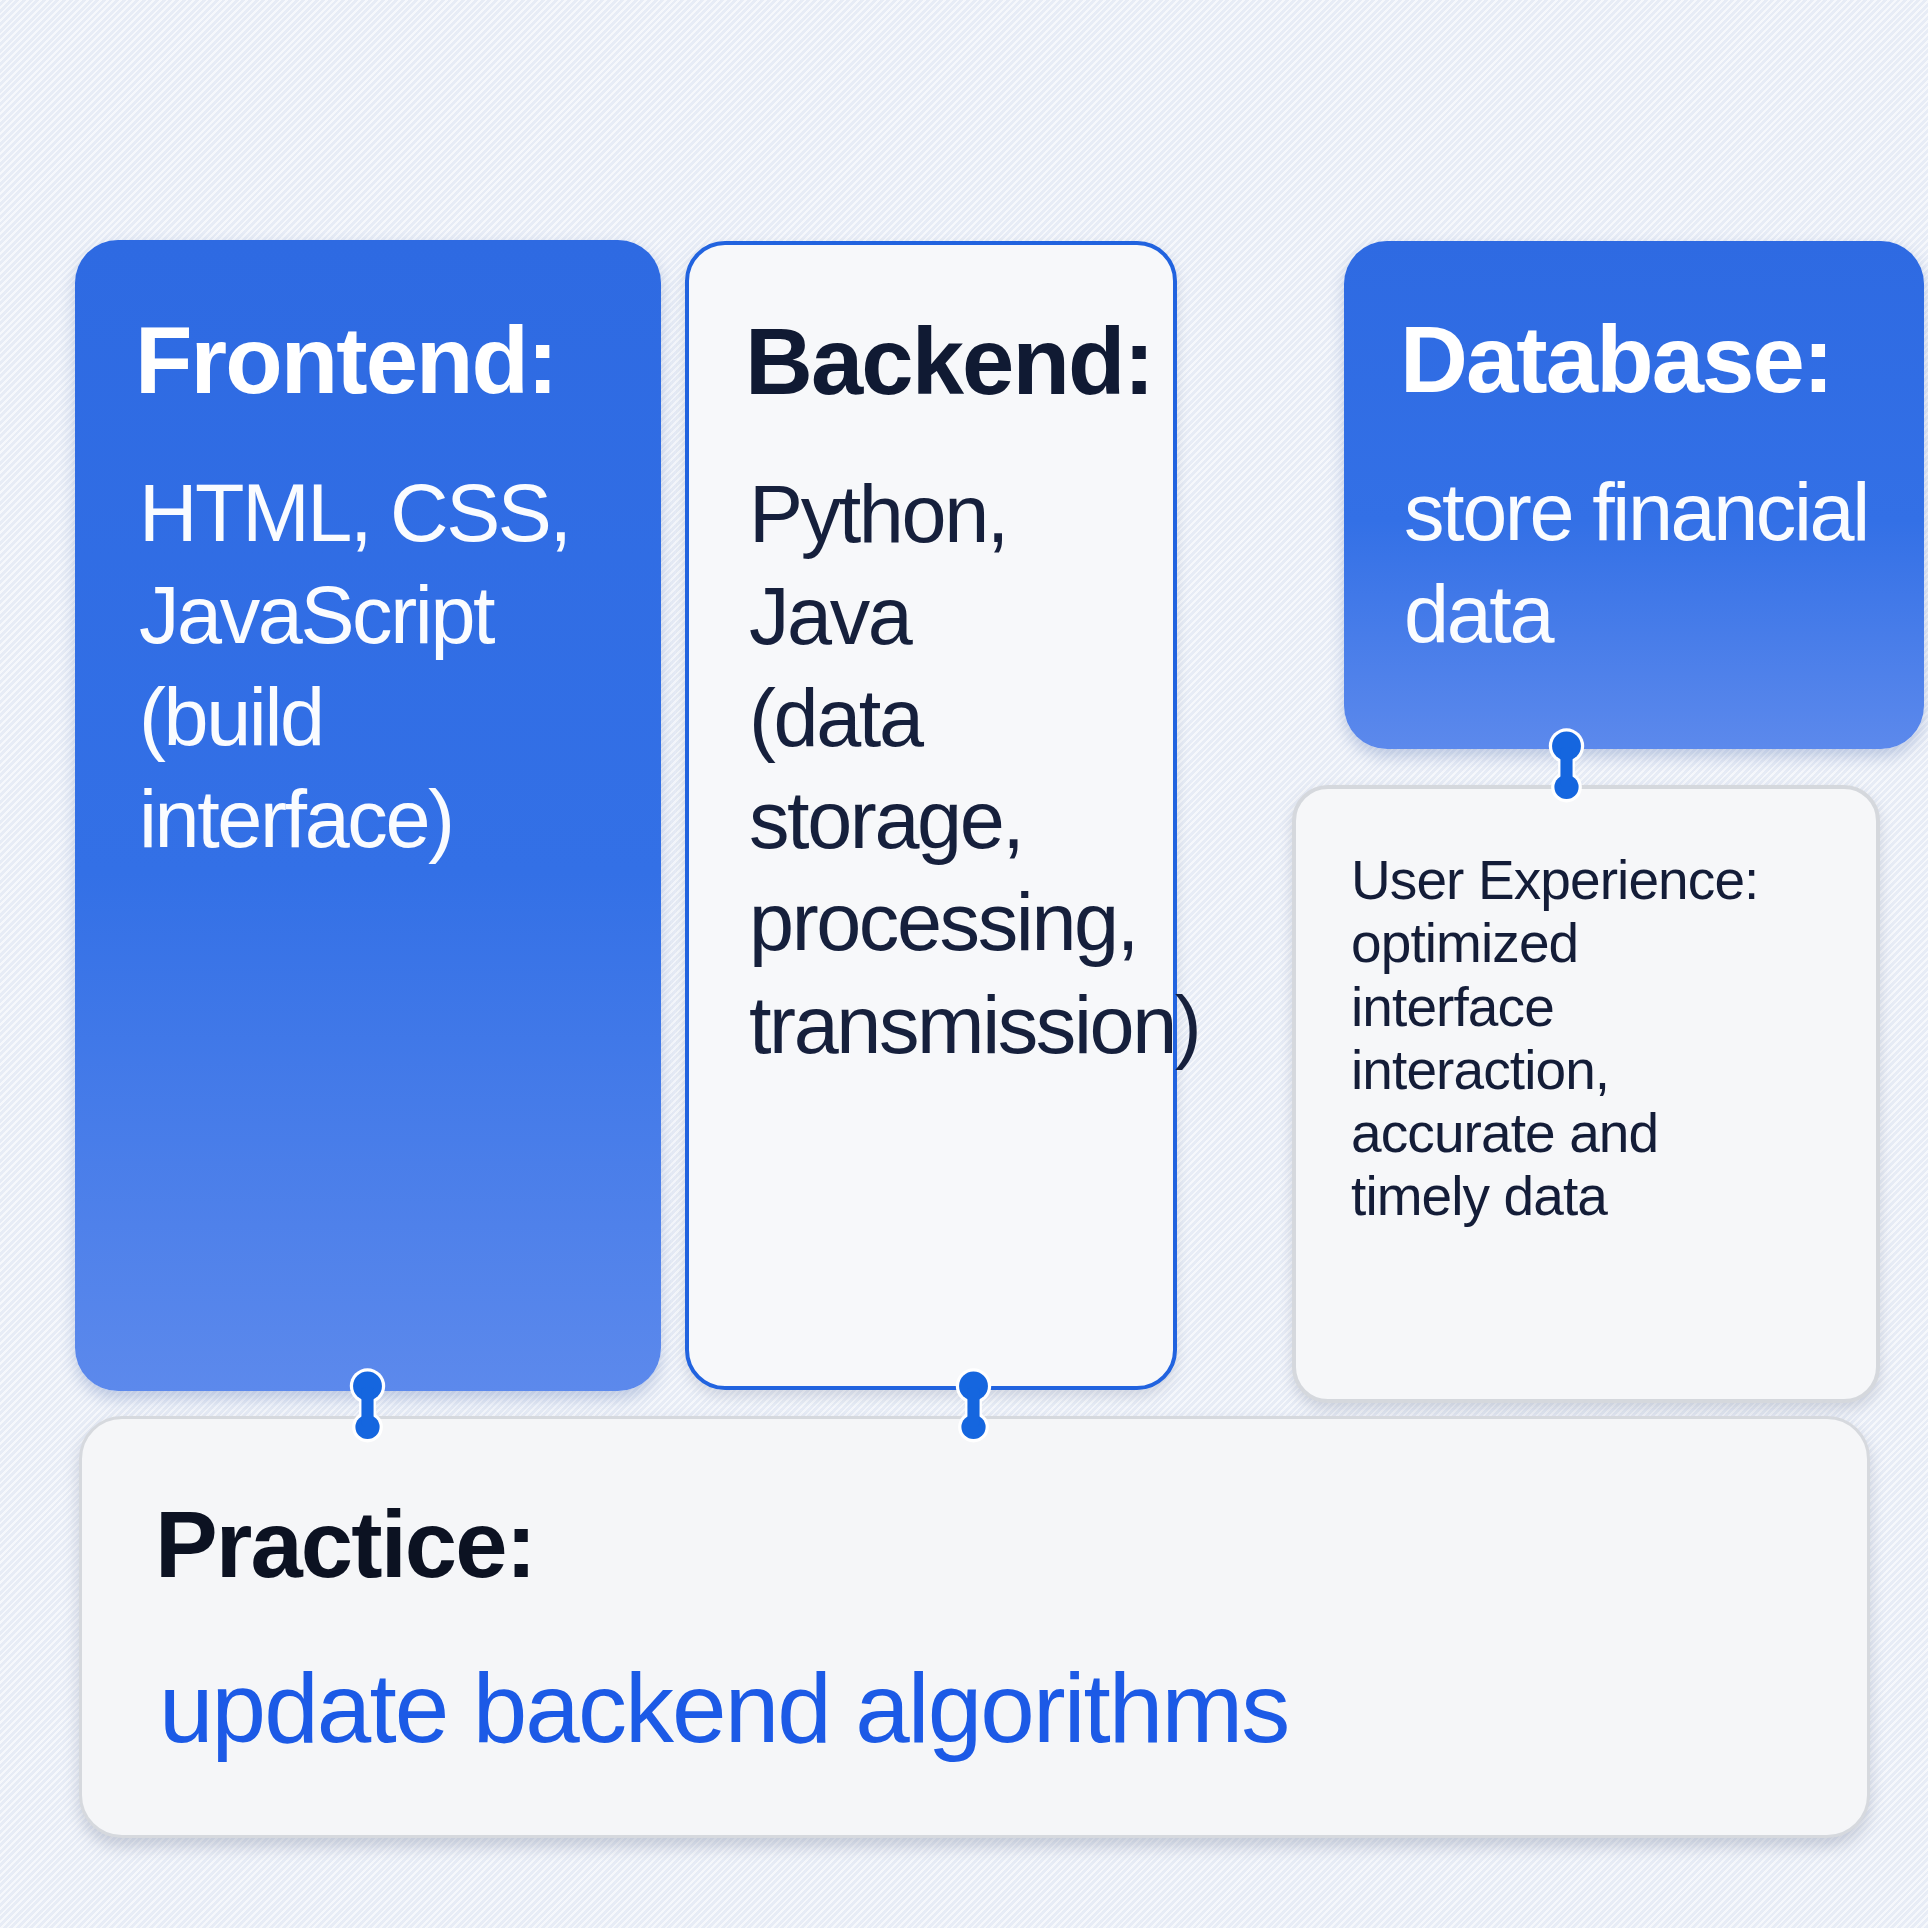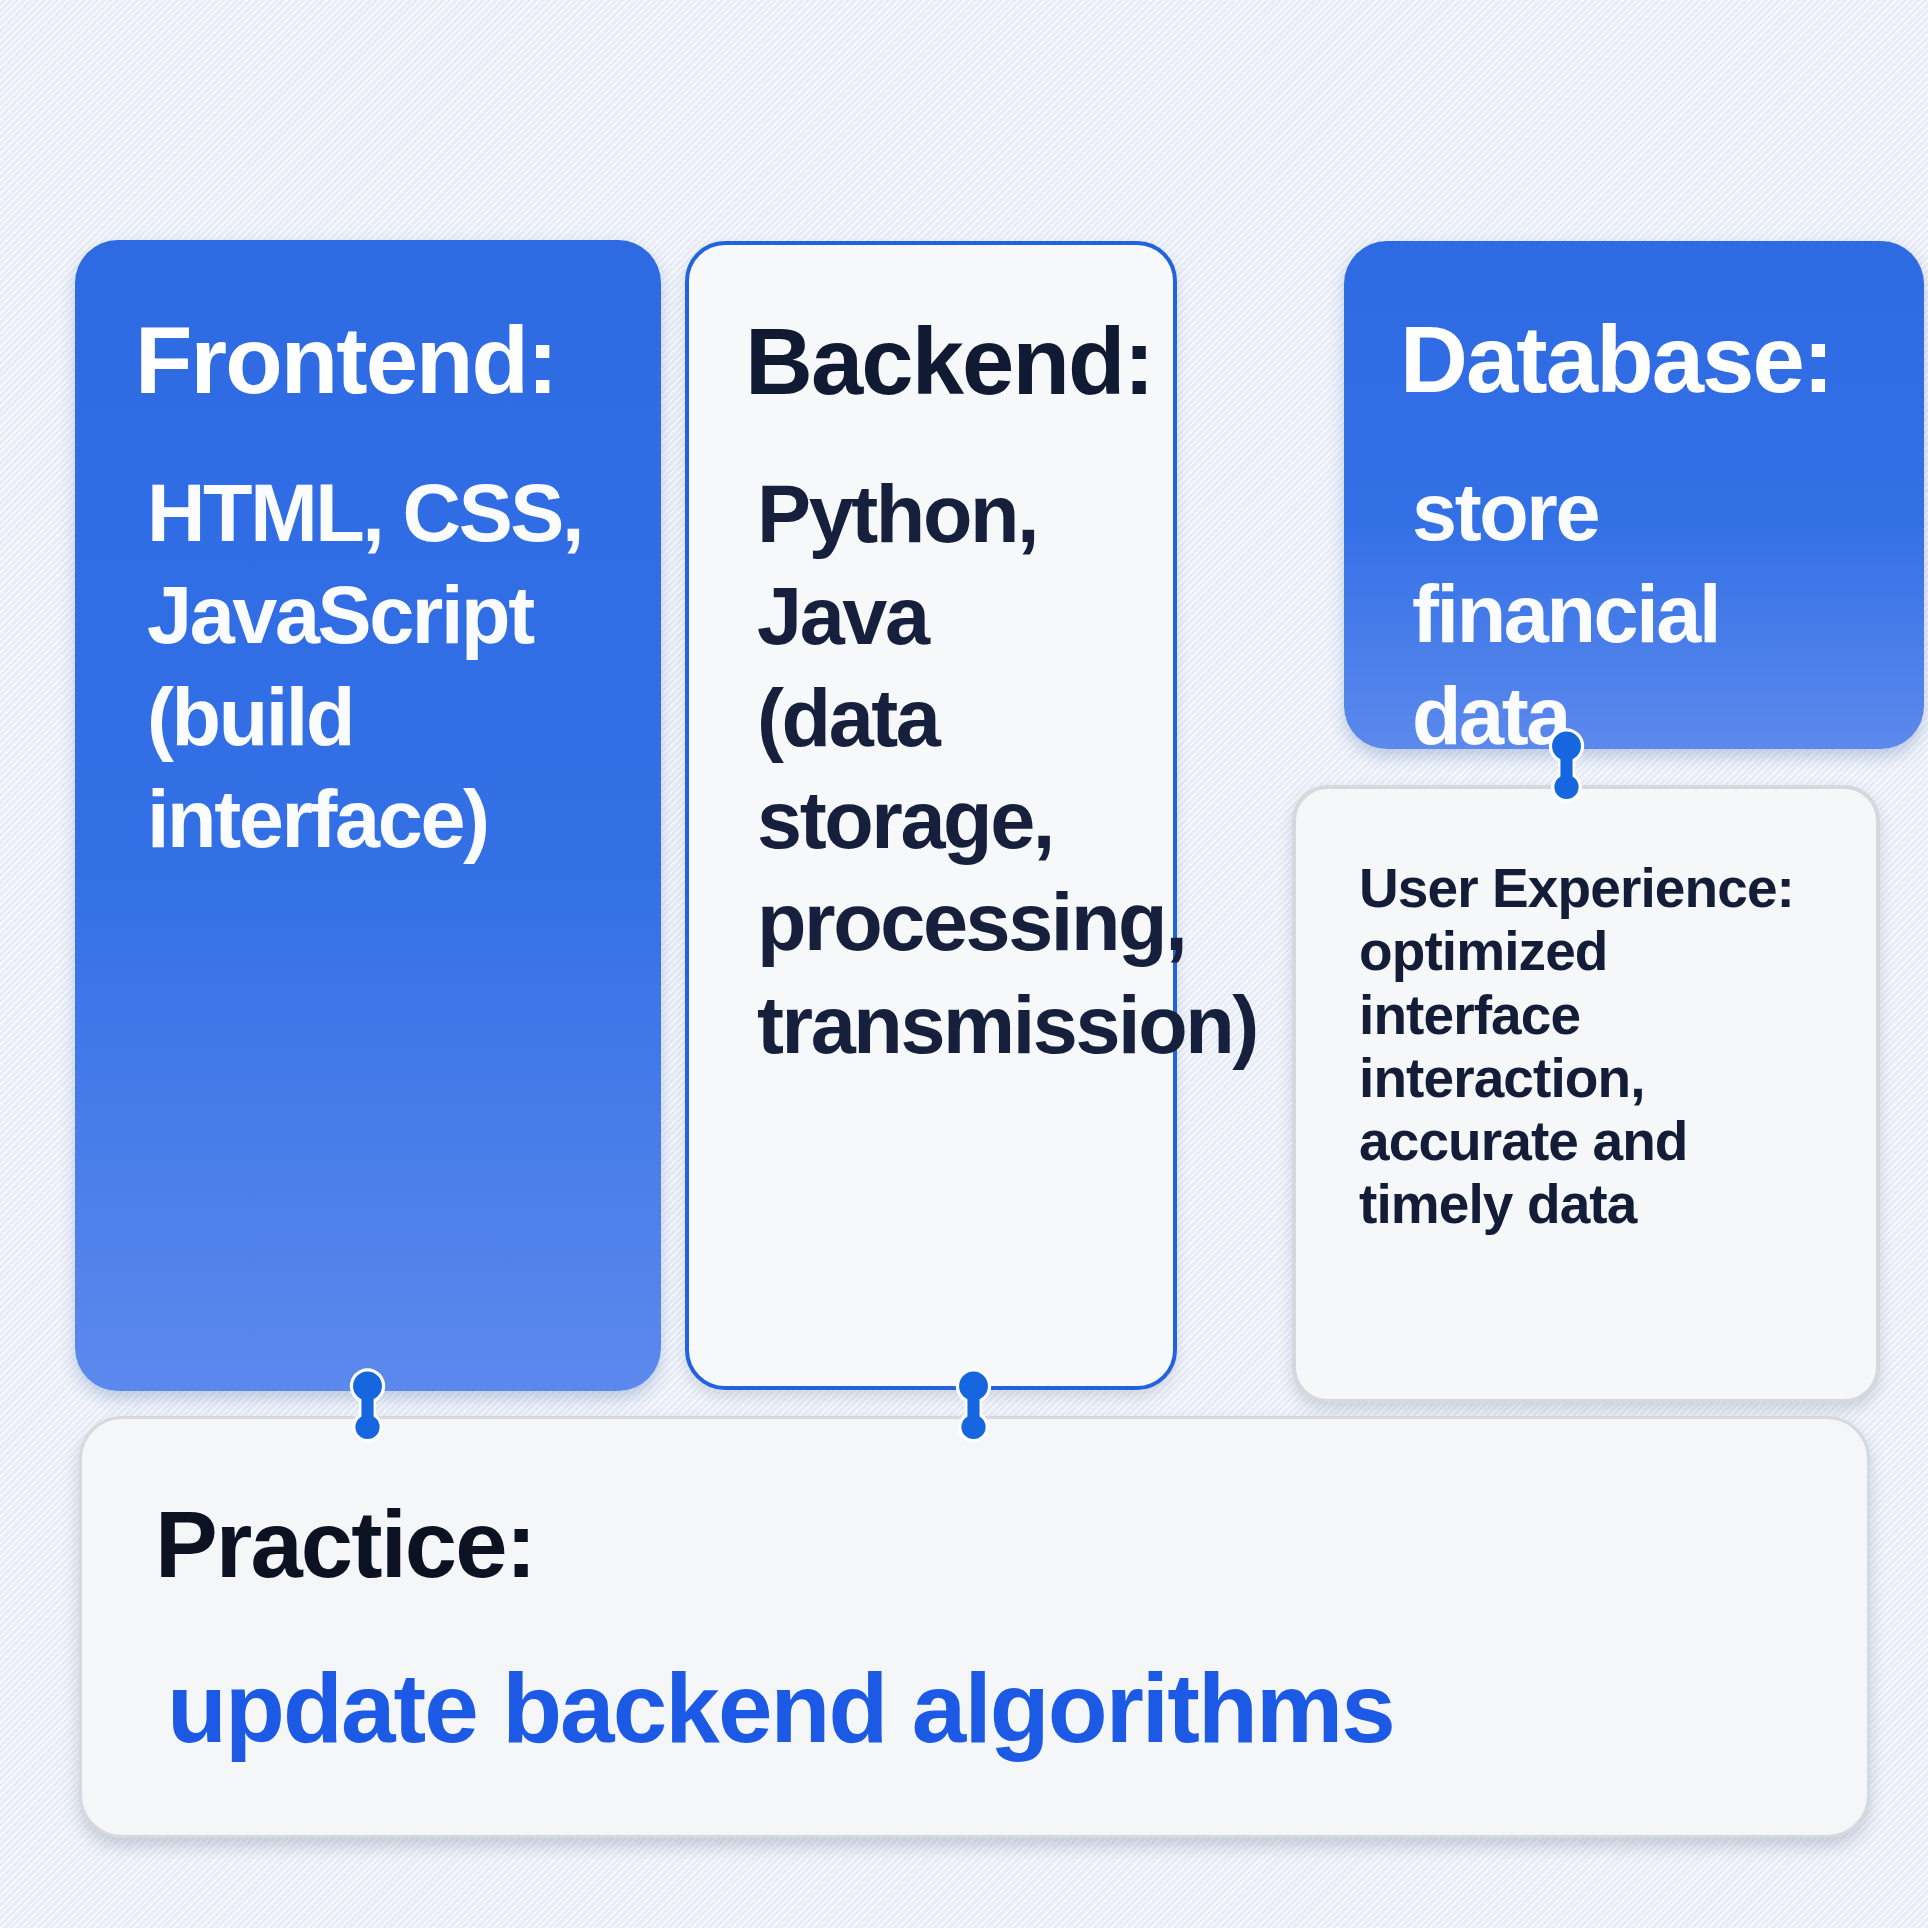--- a/index.html
+++ b/index.html
@@ -4,21 +4,21 @@
 <style>
   html,body{margin:0;padding:0;background:#dfe5f0;}
   .canvas{
     position:relative;width:1928px;height:1928px;overflow:hidden;
     background:#ecf0f8;
     background-image:repeating-linear-gradient(135deg, rgba(255,255,255,.5) 0 1.9px, rgba(222,229,242,.35) 1.9px 4.7px);
     font-family:"Liberation Sans","DejaVu Sans",sans-serif;
   }
   .card{position:absolute;box-sizing:border-box;}
   .card h2{margin:0 0 49px 0;font-size:94px;font-weight:700;letter-spacing:-1.9px;line-height:1.12;}
-  .card .body{margin:12px;font-size:81px;font-weight:700;letter-spacing:-2.4px;line-height:1.26;white-space:pre-line;}
+  .card .body{margin:4px;font-size:81px;font-weight:400;letter-spacing:-2.4px;line-height:1.26;white-space:pre-line;}
 
   .card.blue{
     background:linear-gradient(180deg,#2e6ae2 0%,#3370e6 55%,#5c89ec 100%);
     border-radius:43px;
     box-shadow:0 7.5px 15px rgba(70,100,170,.28);
     color:#fafcff;
   }
   .card.blue h2{color:#ffffff;}
 
   #card-frontend{left:75px;top:240px;width:586px;height:1151px;padding:68px 13px 0 60px;}

